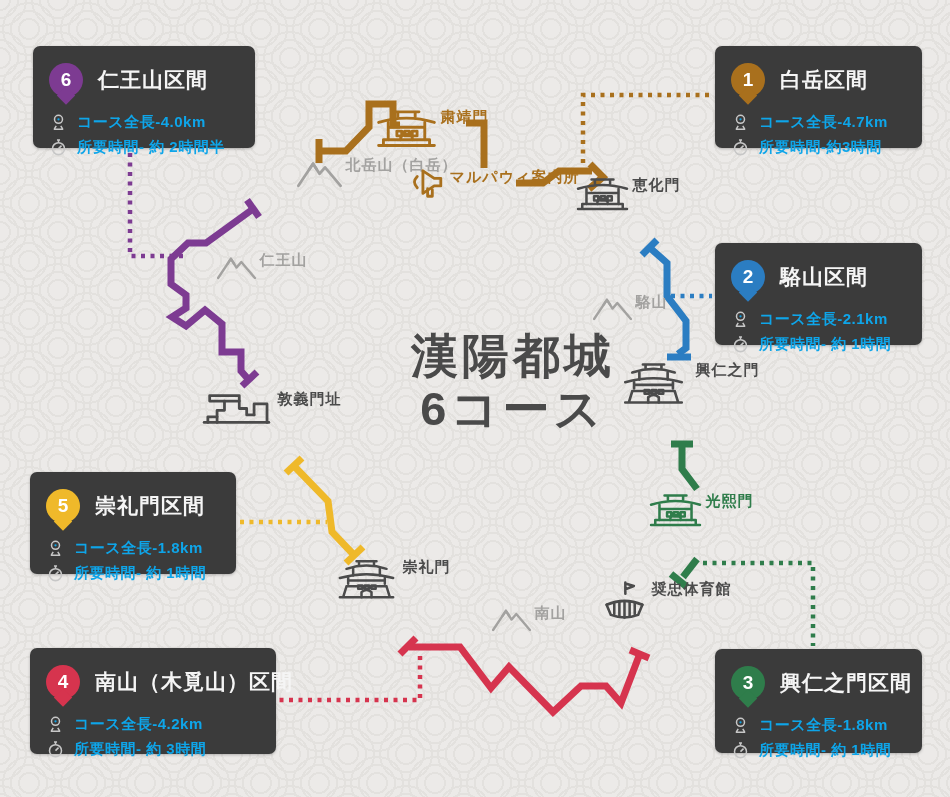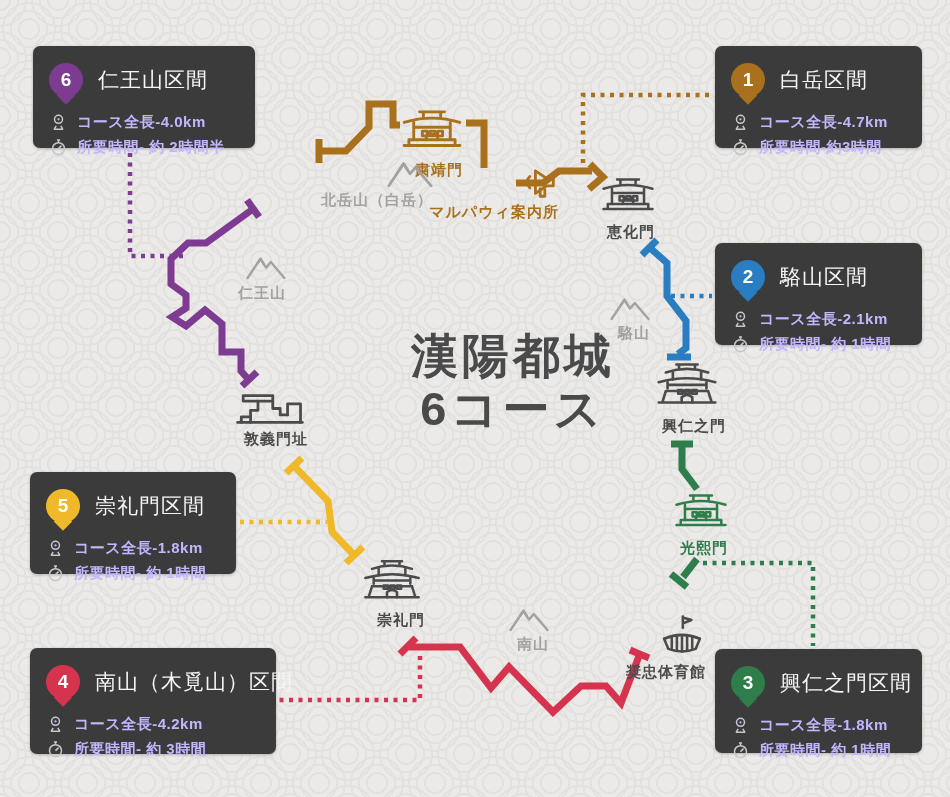--- a/index.html
+++ b/index.html
@@ -23,29 +23,29 @@
   .box{position:absolute;background:#3b3b3b;border-radius:7px;color:#f5f5f5;
        box-shadow:0 1px 3px rgba(0,0,0,.25);padding:10px 14px 10px 16px;box-sizing:border-box;}
   .box-head{display:flex;align-items:center;gap:15px;height:44px;margin-top:2px;}
   .pin{position:relative;width:34px;height:34px;border-radius:50%;flex:0 0 34px;
        display:flex;align-items:center;justify-content:center;
        color:#fff;font-weight:bold;font-size:19px;z-index:0;}
   .pin::after{content:"";position:absolute;left:50%;bottom:-5px;width:13px;height:13px;
        background:inherit;transform:translateX(-50%) rotate(45deg);z-index:-1;}
   .pc1{background:#a9701d}.pc2{background:#2b7dc2}.pc3{background:#2f7d4b}
   .pc4{background:#d6344e}.pc5{background:#efb92a}.pc6{background:#7d3b92}
-  .box-title{font-size:21px;font-weight:normal;letter-spacing:1px;white-space:nowrap;}
+  .box-title{font-size:21px;font-weight:bold;letter-spacing:1px;white-space:nowrap;}
   .stats{margin-top:8px;}
-  .stat{display:flex;align-items:center;gap:9px;height:25px;color:#c4b5fd;
+  .stat{display:flex;align-items:center;gap:9px;height:25px;color:#0ea5e9;
         font-size:15px;font-weight:bold;letter-spacing:.5px;white-space:nowrap;}
   .si{width:19px;height:19px;stroke:#c7c7c7;stroke-width:1.6;flex:0 0 19px;}
 
   
-  .lm{position:absolute;transform:translateX(-50%);display:flex;flex-direction:column;
-      align-items:flex-end;gap:3px;}
+  .lm{position:absolute;transform:translateX(-50%);display:flex;flex-direction:row;
+      align-items:flex-start;gap:3px;}
   .lm-label{font-size:15px;font-weight:bold;letter-spacing:1px;white-space:nowrap;}
   .ic{stroke-width:3;fill:none;stroke-linecap:round;stroke-linejoin:round;}
   .dark{color:#4b4b4b;stroke:#4b4b4b;}
   .gray{color:#a3a2a0;stroke:#a3a2a0;}
   .brown{color:#a9701d;stroke:#a9701d;}
   .green{color:#2f7d4b;stroke:#2f7d4b;}
 
   
   .title{position:absolute;left:477px;top:330px;transform:translateX(-50%);
          text-align:center;color:#4a4a4a;font-weight:800;line-height:1.12;
@@ -187,21 +187,21 @@
         <use href="#g2"></use>
       </svg>
     <div class="lm-label dark">興仁之門</div>
   </div>
   <div class="lm" style="left:701px;top:492px">
     <svg class="ic green" width="54" height="44" viewBox="0 0 64 52">
         <use href="#g1"></use>
       </svg>
     <div class="lm-label green">光熙門</div>
   </div>
-  <div class="lm" style="left:666px;top:614px">
+  <div class="lm" style="left:666px;top:580px">
     <svg class="ic dark" width="48" height="46" viewBox="0 0 54 54">
         <use href="#stad"></use>
       </svg>
     <div class="lm-label dark">奨忠体育館</div>
   </div>
   <div class="lm" style="left:529px;top:604px">
     <svg class="ic gray" width="40" height="28" viewBox="0 0 50 34">
         <use href="#mtn"></use>
       </svg>
     <div class="lm-label gray">南山</div>

